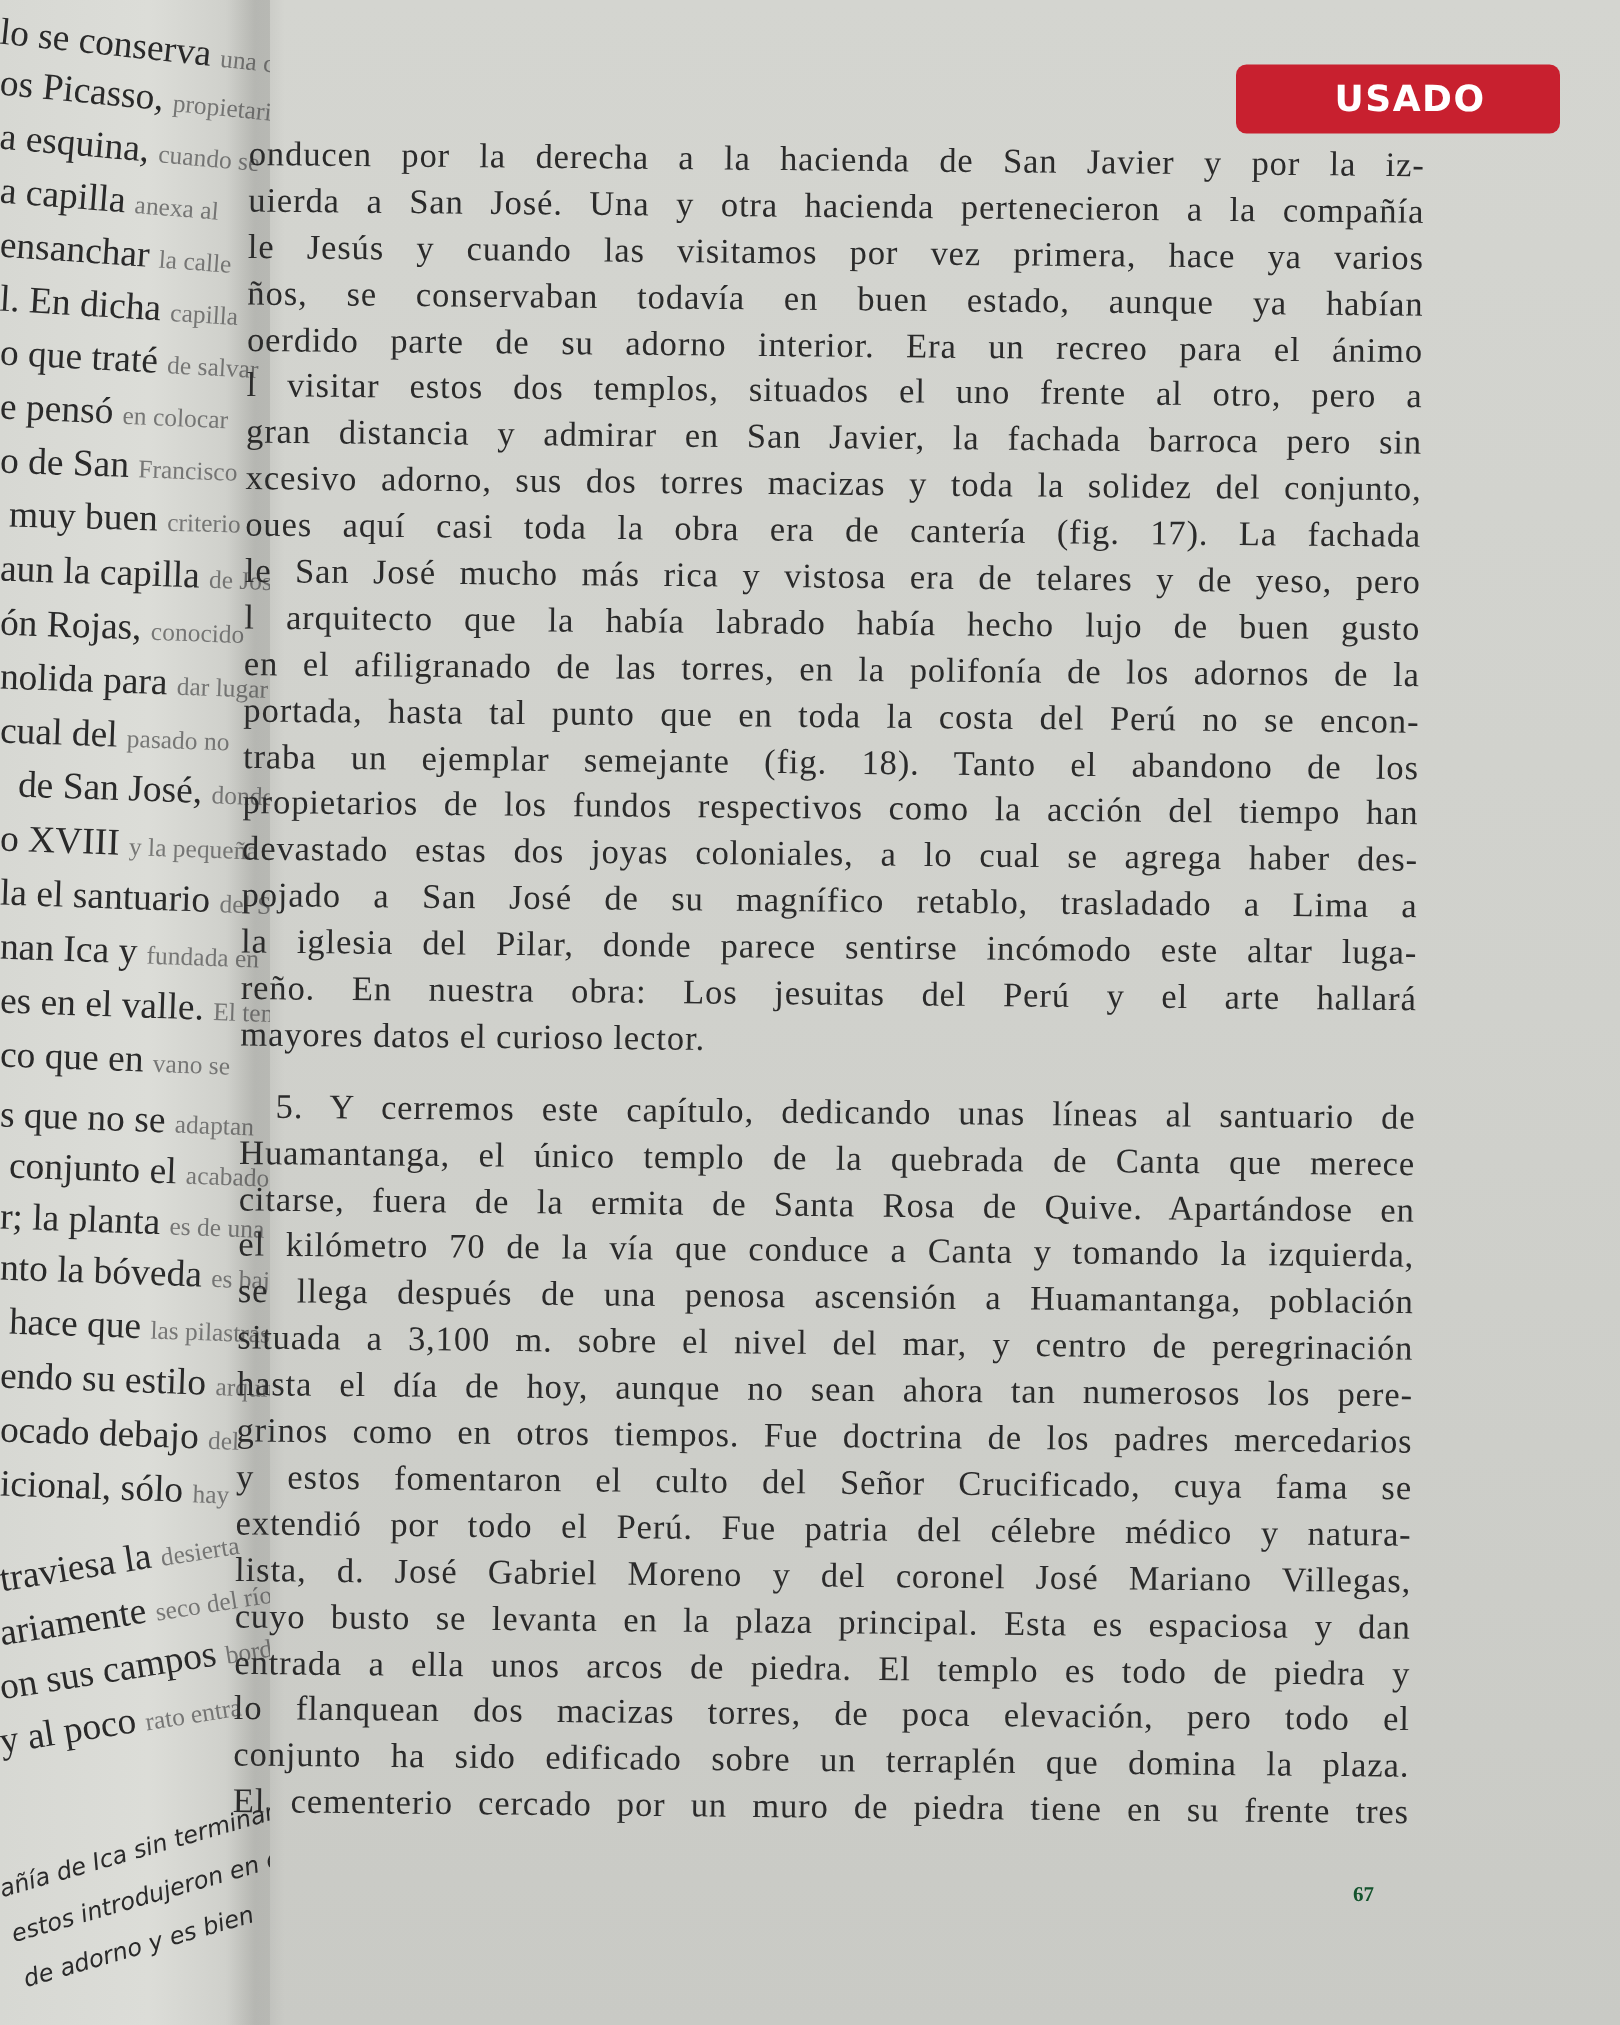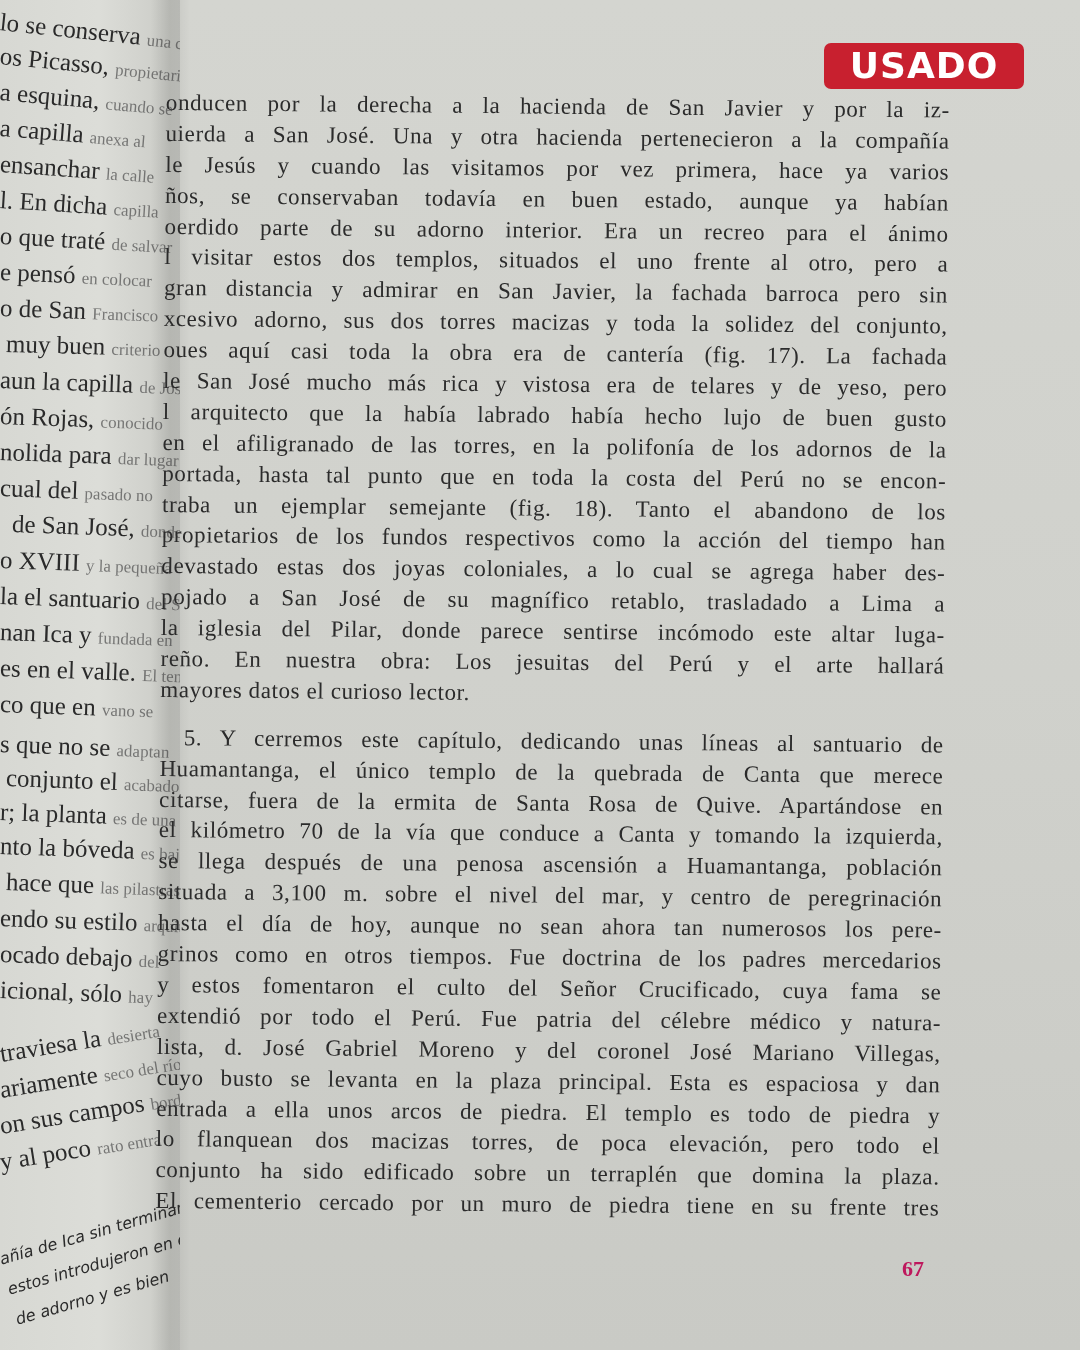--- a/index.html
+++ b/index.html
@@ -99,40 +99,41 @@
     .text-line.indent {
       padding-left: 24px;
       box-sizing: border-box;
     }
     .page-number {
       position: absolute;
       left: 902px;
       top: 1256px;
       font-family: "Liberation Serif", serif;
       font-weight: bold;
-      font-size: 22px;
-      color: #be185d;
+      font-size: 14px;
+      color: #14532d;
       z-index: 3;
     }
     .used-badge {
       position: absolute;
       left: 824px;
       top: 43px;
       width: 200px;
       height: 46px;
       background: #c8202f;
       border-radius: 7px;
       color: #ffffff;
       font-family: "DejaVu Sans", sans-serif;
       font-weight: bold;
-      font-size: 36px;
+      font-size: 24px;
       line-height: 46px;
       text-align: center;
       letter-spacing: 1px;
       z-index: 5;
+      padding-left: 16px;
     }
   </style>
 </head>
 <body>
 
 <div class="right-page"></div>
 
 <div class="left-page" id="left-page">
     <div class="lp-line" style="top: 8px; left: 0px; transform: rotate(6deg);"><span>lo se conserva</span> <span class="fade">una ca</span></div>
     <div class="lp-line" style="top: 42px; left: 0px; transform: rotate(5.5deg);"><span>os Picasso,</span> <span class="fade">propietario</span></div>

